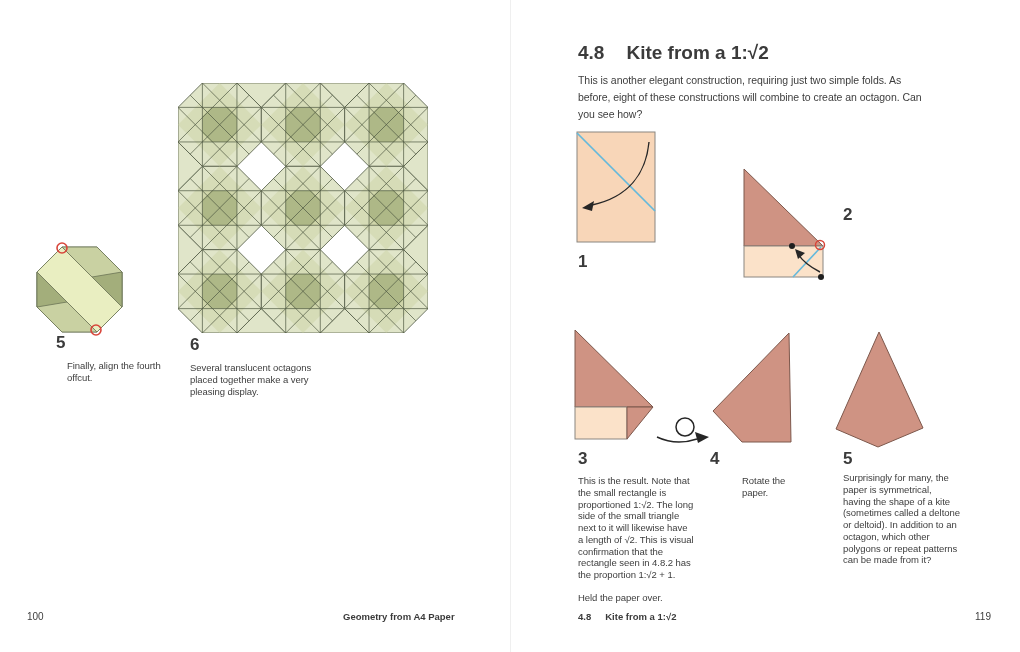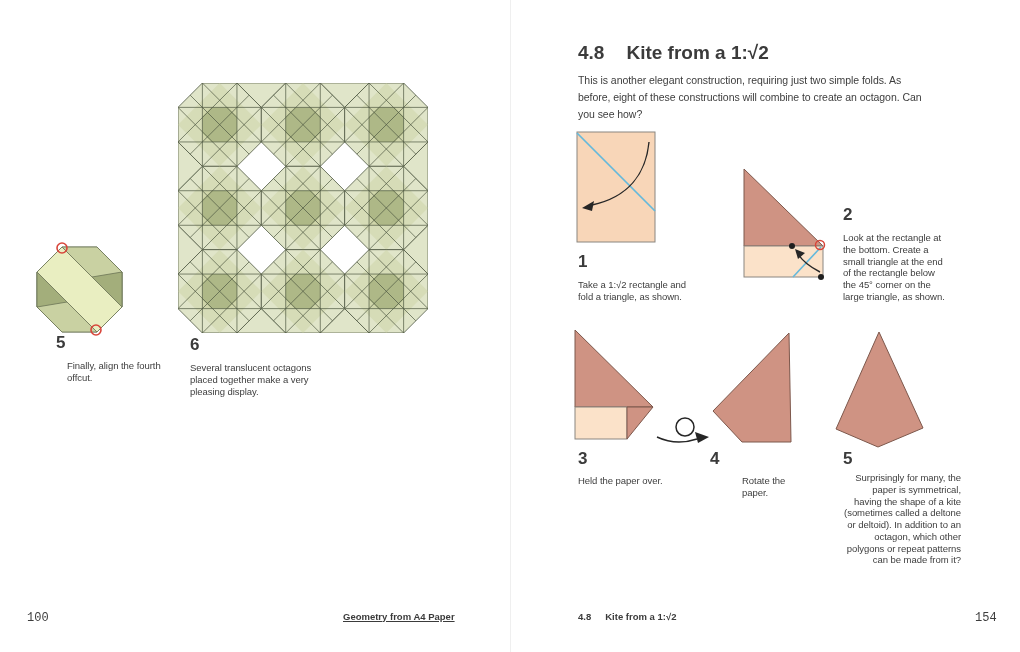--- a/index.html
+++ b/index.html
@@ -13,21 +13,21 @@
   .step-num  { font-size:17px; font-weight:bold; color:#3b3b3b; }
   .step-text { font-size:9.5px; line-height:1.24; letter-spacing:-0.05px; color:#3d3d3d; }
   .step-text p + p { margin-top:11px; }
 
   .title-row { display:flex; align-items:baseline; gap:22px; }
   .title-row .sec  { font-size:19px; font-weight:bold; color:#3b3b3b; }
   .title-row .head { font-size:19px; font-weight:bold; color:#3b3b3b; }
 
   .intro { font-size:10.5px; line-height:1.62; letter-spacing:-0.05px; color:#3d3d3d; }
 
-  .footer-txt  { font-size:12px; color:#3d3d3d;font-family:Liberation Mono, monospace; }
+  .footer-txt  { font-size:10px; color:#3d3d3d; }
   .footer-bold { font-size:9.5px; font-weight:bold; color:#3b3b3b; }
   .footer-sec  { display:flex; gap:14px; }
 
   svg { display:block; }
 </style>
 </head>
 <body>
 
 <div class="spread">
   <div class="gutter"></div>
@@ -202,52 +202,50 @@
 
   <div class="abs step-num" style="left:56px; top:333px;">5</div>
   <div class="abs step-text" style="left:67px; top:360px; width:110px;">Finally, align the fourth offcut.</div>
 
   <div class="abs step-num" style="left:190px; top:335px;">6</div>
   <div class="abs step-text" style="left:190px; top:362px; width:132px;">
     <p>Several translucent octagons placed together make a very pleasing display.</p>
   </div>
 
   <div class="abs footer-txt" style="left:27px; top:611px;">100</div>
-  <div class="abs footer-bold" style="left:343px; top:611px;text-decoration:underline;">Geometry from A4 Paper</div>
+  <div class="abs footer-bold" style="left:343px; top:611px;">Geometry from A4 Paper</div>
 
   <div class="abs title-row" style="left:578px; top:42px;">
     <span class="sec">4.8</span>
     <span class="head">Kite from a 1:√2</span>
   </div>
 
   <div class="abs intro" style="left:578px; top:72px; width:356px;">This is another elegant construction, requiring just two simple folds. As before, eight of these constructions will combine to create an octagon. Can you see how?</div>
 
   <svg class="abs" style="left:576px; top:131px;" width="84" height="116" viewBox="0 0 84 116">
     <rect x="1" y="1" width="78" height="110" style="fill:var(--paper_peach,#f8d6b8)" stroke="#8a8680" stroke-width="1"></rect>
     <line x1="1" y1="2" x2="79" y2="80" style="stroke:var(--fold_line_blue,#64b9dc)" stroke-width="1.7"></line>
     <path d="M 73,11 C 70,42 53,66 16,74" fill="none" style="stroke:var(--arrow_black,#262626)" stroke-width="1.4"></path>
     <polygon points="6,77 18,70 16,80" style="fill:var(--arrow_black,#262626)"></polygon>
   </svg>
 
   <div class="abs step-num" style="left:578px; top:252px;">1</div>
-  <div class="abs step-text" style="left:578px; top:279px; width:116px;">Take a 1:√2 rectangle and fold a triangle, as shown.</div>
 
   <svg class="abs" style="left:740px; top:164px;" width="94" height="120" viewBox="0 0 94 120">
     <polygon points="4,5 4,82 83,82" style="fill:var(--paper_salmon,#cf9383);stroke:var(--salmon_outline,#7d584c)" stroke-width="1"></polygon>
     <rect x="4" y="82" width="79" height="31" style="fill:var(--paper_peach_light,#fbe2c9)" stroke="#8a8680" stroke-width="1"></rect>
     <line x1="53" y1="113" x2="81" y2="83" style="stroke:var(--fold_line_blue,#64b9dc)" stroke-width="1.6"></line>
     <path d="M 80,108 C 72,104 63,98 58,90" fill="none" style="stroke:var(--arrow_black,#262626)" stroke-width="1.4"></path>
     <polygon points="55,85 65,89 58,95" style="fill:var(--arrow_black,#262626)"></polygon>
     <circle cx="52" cy="82" r="3" fill="#1f1f1f"></circle>
     <circle cx="81" cy="113" r="3" fill="#1f1f1f"></circle>
     <circle cx="80" cy="81" r="4.5" fill="none" style="stroke:var(--marker_red,#d8453a)" stroke-width="1.5"></circle>
   </svg>
 
   <div class="abs step-num" style="left:843px; top:205px;">2</div>
-  <div class="abs step-text" style="left:843px; top:232px; width:106px;">Look at the rectangle at the bottom. Create a small triangle at the end of the rectangle below the 45° corner on the large triangle, as shown.</div>
 
   <svg class="abs" style="left:572px; top:327px;" width="88" height="118" viewBox="0 0 88 118">
     <polygon points="3,3 3,80 81,80" style="fill:var(--paper_salmon,#cf9383);stroke:var(--salmon_outline,#7d584c)" stroke-width="1"></polygon>
     <rect x="3" y="80" width="52" height="32" style="fill:var(--paper_peach_light,#fbe2c9)" stroke="#8a8680" stroke-width="1"></rect>
     <polygon points="55,80 81,80 55,112" style="fill:var(--paper_salmon,#cf9383);stroke:var(--salmon_outline,#7d584c)" stroke-width="1"></polygon>
   </svg>
 
   <svg class="abs" style="left:654px; top:410px;" width="58" height="40" viewBox="0 0 58 40">
     <circle cx="31" cy="17" r="9" fill="none" style="stroke:var(--arrow_black,#262626)" stroke-width="1.5"></circle>
     <path d="M 3,27 Q 22,36 43,29" fill="none" style="stroke:var(--arrow_black,#262626)" stroke-width="1.4"></path>
@@ -257,27 +255,28 @@
   <svg class="abs" style="left:705px; top:328px;" width="92" height="120" viewBox="0 0 92 120">
     <polygon points="84,5 8,83 37,114 86,114" style="fill:var(--paper_salmon,#cf9383);stroke:var(--salmon_outline,#7d584c)" stroke-width="1"></polygon>
   </svg>
 
   <svg class="abs" style="left:830px; top:328px;" width="98" height="124" viewBox="0 0 98 124">
     <polygon points="49,4 93,100 48,119 6,101" style="fill:var(--paper_salmon,#cf9383);stroke:var(--salmon_outline,#7d584c)" stroke-width="1"></polygon>
   </svg>
 
   <div class="abs step-num" style="left:578px; top:449px;">3</div>
   <div class="abs step-text" style="left:578px; top:475px; width:116px;">
+    <p>This is the result. Note that the small rectangle is proportioned 1:√2. The long side of the small triangle next to it will likewise have a length of √2. This is visual confirmation that the rectangle seen in 4.8.2 has the proportion 1:√2 + 1.</p>
     <p>Held the paper over.</p>
   </div>
 
   <div class="abs step-num" style="left:710px; top:449px;">4</div>
   <div class="abs step-text" style="left:710px; top:475px; width:104px;padding-left:32px;">Rotate the paper.</div>
 
   <div class="abs step-num" style="left:843px; top:449px;">5</div>
-  <div class="abs step-text" style="left:843px; top:472px; width:118px;text-align:right;">Surprisingly for many, the paper is symmetrical, having the shape of a kite (sometimes called a deltone or deltoid). In addition to an octagon, which other polygons or repeat patterns can be made from it?</div>
+  <div class="abs step-text" style="left:843px; top:472px; width:118px;">Surprisingly for many, the paper is symmetrical, having the shape of a kite (sometimes called a deltone or deltoid). In addition to an octagon, which other polygons or repeat patterns can be made from it?</div>
 
   <div class="abs footer-sec" style="left:578px; top:611px;">
     <span class="footer-bold">4.8</span>
     <span class="footer-bold">Kite from a 1:√2</span>
   </div>
-  <div class="abs footer-txt" style="left:975px; top:611px;">154</div>
+  <div class="abs footer-txt" style="left:975px; top:611px;">119</div>
 </div>
 
 </body></html>

